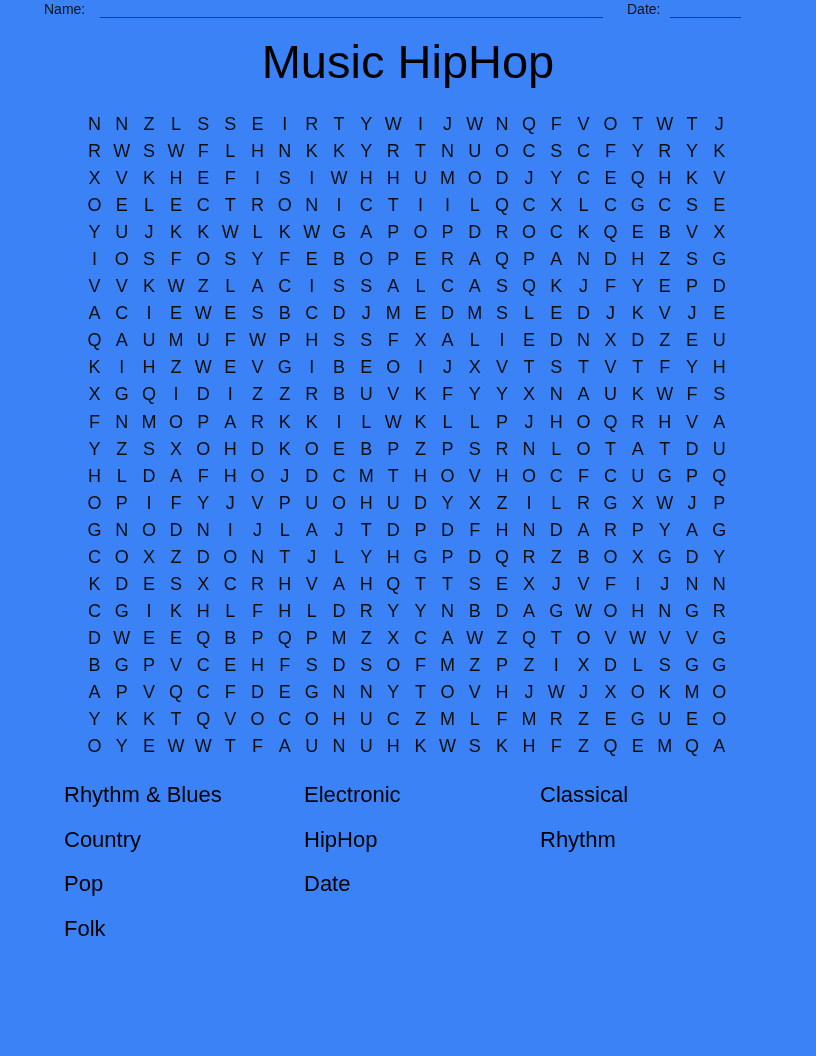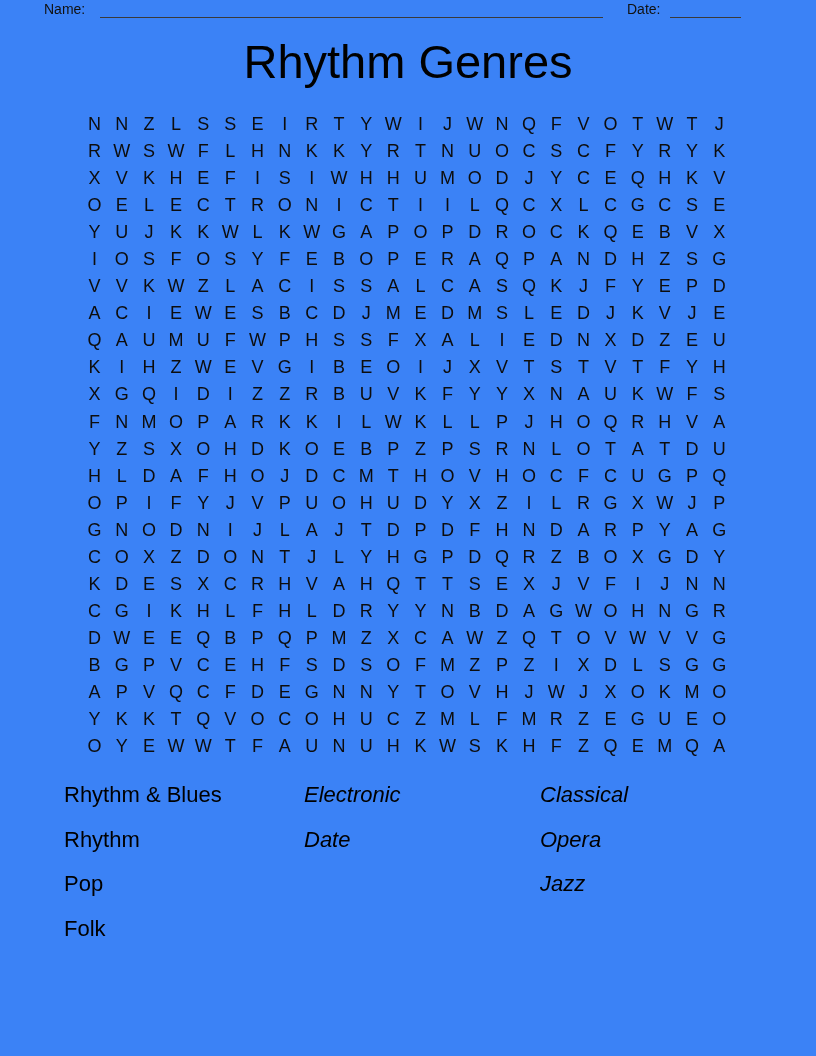--- a/index.html
+++ b/index.html
@@ -86,22 +86,22 @@
     position: absolute;
     left: 16px; top: 773px;
     width: 816px;
     height: 200px;
   }
   .word-col {
     position: absolute;
     top: 0;
   }
   .word-col.col-0 { left: 48px;  }
-  .word-col.col-1 { left: 288px; font-style: italic; }
-  .word-col.col-2 { left: 524px; font-style: italic; }
+  .word-col.col-1 { left: 288px; }
+  .word-col.col-2 { left: 524px; }
   .word-item {
     height: 44.6px;
     display: flex;
     align-items: center;
     font-size: 22px;
     font-weight: 500;
     color: #000000;
     white-space: nowrap;
   }
 </style>
@@ -110,21 +110,21 @@
 
 <div class="page">
 
   <div class="header-row">
     <span class="name-label">Name:</span>
     <span class="name-line"></span>
     <span class="date-label">Date:</span>
     <span class="date-line"></span>
   </div>
 
-  <h1 class="title">Rhythm Genres</h1>
+  <h1 class="title">Music HipHop</h1>
 
   <div class="grid" id="letter-grid">
       <span class="cell">N</span>
       <span class="cell">N</span>
       <span class="cell">Z</span>
       <span class="cell">L</span>
       <span class="cell">S</span>
       <span class="cell">S</span>
       <span class="cell">E</span>
       <span class="cell">I</span>
@@ -694,28 +694,28 @@
       <span class="cell">Q</span>
       <span class="cell">E</span>
       <span class="cell">M</span>
       <span class="cell">Q</span>
       <span class="cell">A</span>
     </div>
 
   <div class="word-list" id="word-list">
       <div class="word-col col-0">
         <div class="word-item">Rhythm &amp; Blues</div>
-        <div class="word-item">Rhythm</div>
+        <div class="word-item">Country</div>
         <div class="word-item">Pop</div>
         <div class="word-item">Folk</div>
       </div>
       <div class="word-col col-1">
         <div class="word-item">Electronic</div>
+        <div class="word-item">HipHop</div>
         <div class="word-item">Date</div>
       </div>
       <div class="word-col col-2">
         <div class="word-item">Classical</div>
-        <div class="word-item">Opera</div>
-        <div class="word-item">Jazz</div>
+        <div class="word-item">Rhythm</div>
       </div>
     </div>
 
 </div>
 
 </body></html>

